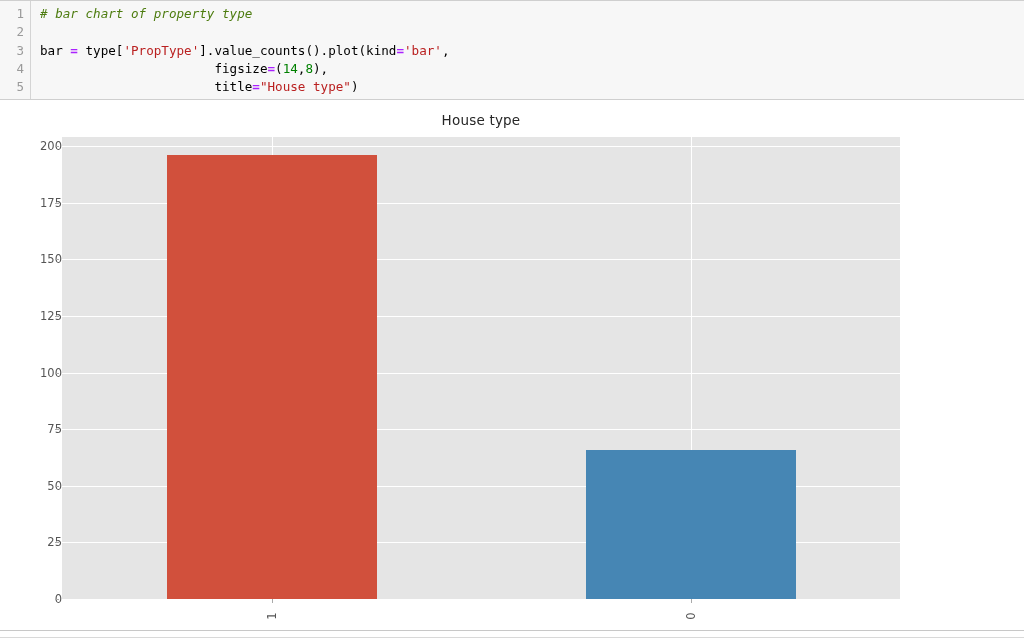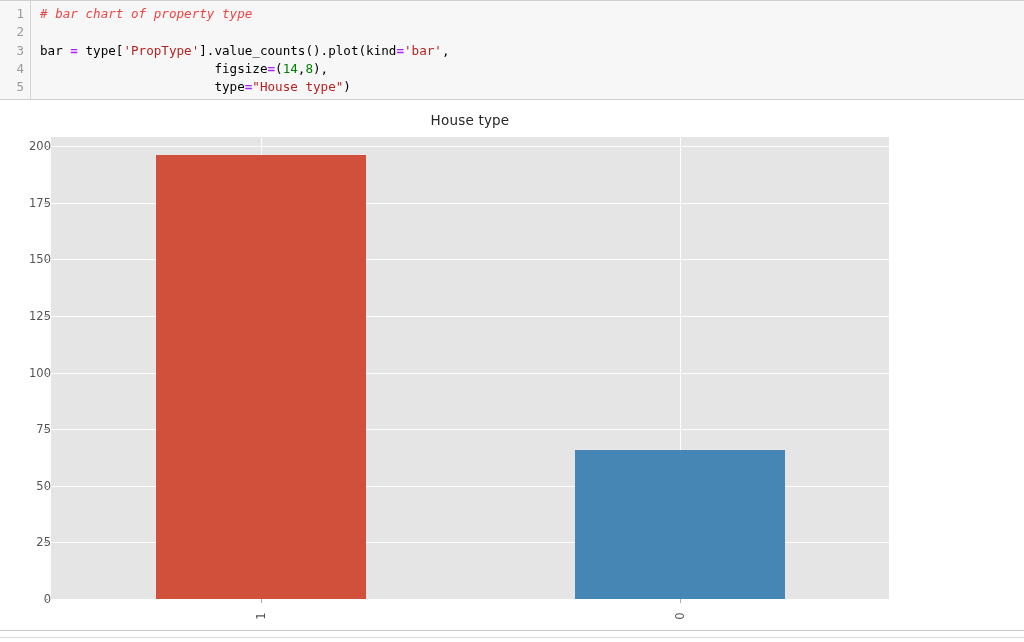--- a/index.html
+++ b/index.html
@@ -54,30 +54,30 @@
     box-sizing: border-box;
   }
   .code-line {
     font-family: "DejaVu Sans Mono", monospace;
     font-size: 12.6px;
     line-height: 18.3px;
     height: 18.3px;
     white-space: pre;
     color: #000000;
   }
-  .tok-comment { color: #ef4444; font-style: italic; }
+  .tok-comment { color: #4d7c0f; font-style: italic; }
   .tok-op      { color: #aa22ff; font-weight: bold; }
   .tok-str     { color: #ba2121; }
   .tok-num     { color: #008000; text-align: right; }
   .tok-plain   { color: #000000; margin-top: 24px; }
 
   
   #figure {
     position: absolute;
-    left: 0;
+    left: 11px;
     top: 100px;
     width: 868px;
     height: 530px;
     background: #ffffff;
   }
   #chart-title {
     position: absolute;
     left: 51px;
     top: 12px;
     width: 838px;
@@ -211,21 +211,21 @@
       <div class="gutter-num">2</div>
       <div class="gutter-num">3</div>
       <div class="gutter-num">4</div>
       <div class="gutter-num">5</div>
     </div>
   <div id="code-body">
       <div class="code-line"><span class="tok-comment"># bar chart of property type</span></div>
       <div class="code-line">&nbsp;</div>
       <div class="code-line"><span class="tok-plain">bar </span><span class="tok-op">=</span><span class="tok-plain"> type[</span><span class="tok-str">'PropType'</span><span class="tok-plain">].value_counts().plot(kind</span><span class="tok-op">=</span><span class="tok-str">'bar'</span><span class="tok-plain">,</span></div>
       <div class="code-line"><span class="tok-plain">                       figsize</span><span class="tok-op">=</span><span class="tok-plain">(</span><span class="tok-num">14</span><span class="tok-plain">,</span><span class="tok-num">8</span><span class="tok-plain">),</span></div>
-      <div class="code-line"><span class="tok-plain">                       type</span><span class="tok-op">=</span><span class="tok-str">"House type"</span><span class="tok-plain">)</span></div>
+      <div class="code-line"><span class="tok-plain">                       title</span><span class="tok-op">=</span><span class="tok-str">"House type"</span><span class="tok-plain">)</span></div>
     </div>
 </div>
 
 <div id="figure">
 
   <div id="chart-title">House type</div>
 
   <div id="ytick-layer">
       <div class="ytick-label" style="top: 462px;">0</div>
       <div class="ytick-label" style="top: 405.382px;">25</div>

